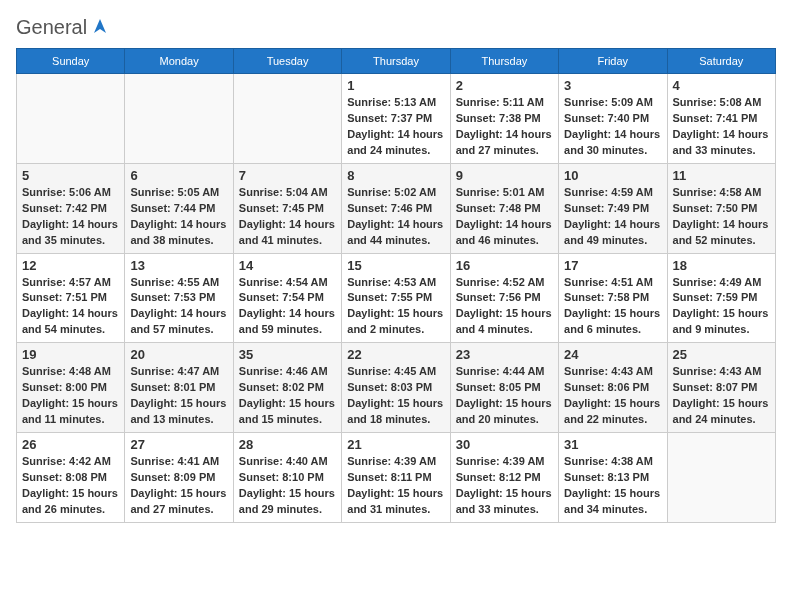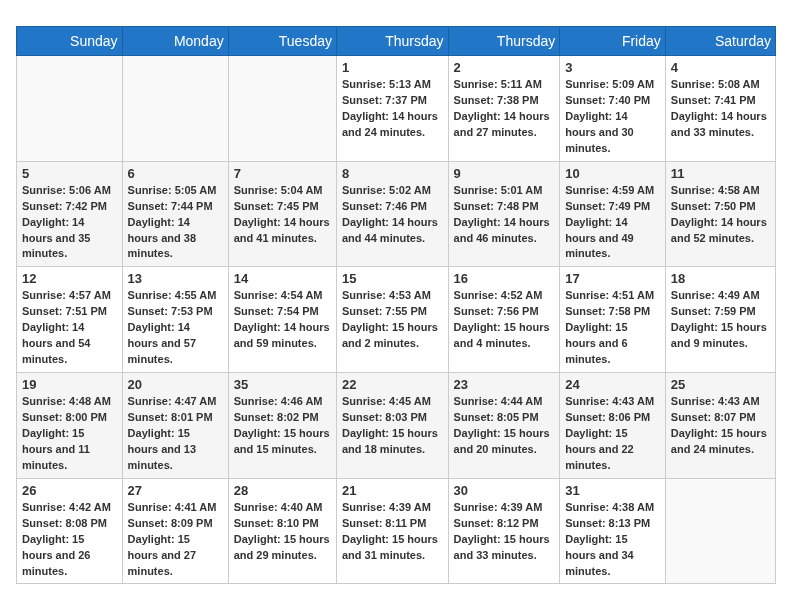--- a/index.html
+++ b/index.html
@@ -34,22 +34,22 @@
     }
     table {
       width: 100%;
       border-collapse: collapse;
       font-size: 11px;
     }
     thead tr th {
       background-color: #2176c7;
       color: #fff;
       padding: 6px 4px;
-      text-align: right;
-      font-size: 14px;
+      text-align: center;
+      font-size: 11px;
       font-weight: normal;
       border: 1px solid #1a5fa0;
     }
     tbody tr td {
       border: 1px solid #ccc;
       vertical-align: top;
       padding: 4px 5px;
       height: 80px;
       background: #fff;
     }
@@ -70,20 +70,26 @@
     .empty-cell {
       background: #f9f9f9 !important;
     }
   </style>
 </head>
 <body>
 
 <div class="header">
   <div class="logo">
     <div style="display:flex;flex-direction:column;line-height:1.1;">
+      <div style="display:flex;align-items:center;">
+        <span style="font-size:20px;color:#555;font-weight:normal;">General</span>
+        <svg width="22" height="22" viewBox="0 0 22 22" style="margin-left:2px;margin-top:-2px;">
+          <polygon points="5,18 11,4 17,18 11,14" fill="#2176c7"></polygon>
+        </svg>
+      </div>
     </div>
   </div>
   <div class="title-block">
     <div class="main-title"></div>
     <div class="subtitle"></div>
   </div>
 </div>
 
 <table>
   <thead>

